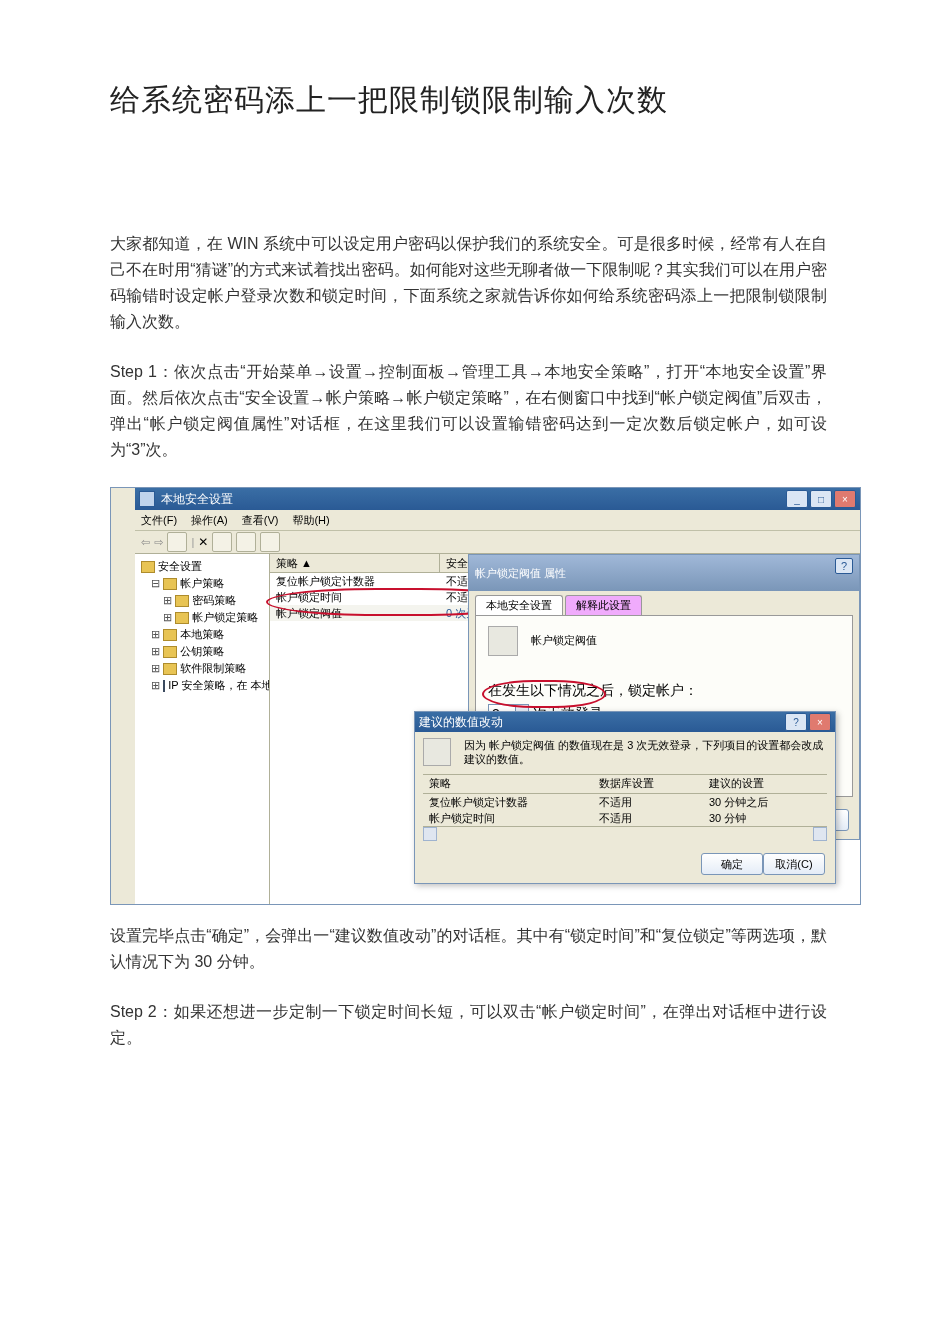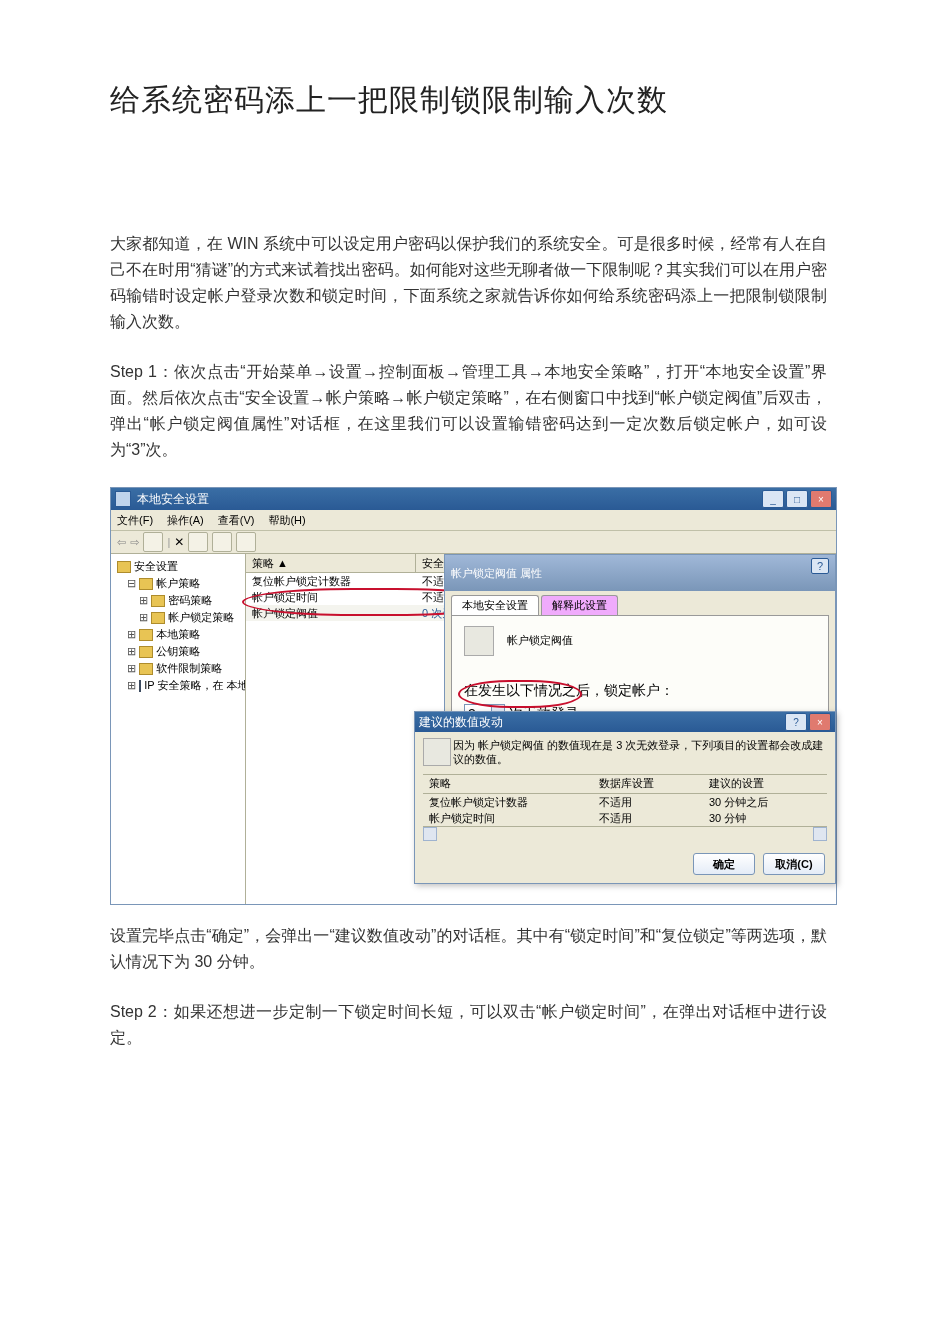--- a/index.html
+++ b/index.html
@@ -1,20 +1,20 @@
 <!DOCTYPE html>
 <html><head>
 <meta charset="utf-8">
 <style>
   html,body{margin:0;padding:0;background:#fff;font-family:"Microsoft YaHei","SimSun",Arial,sans-serif;color:#333;}
   .page{width:945px;min-height:1337px;margin:0 auto;padding:80px 110px 0 110px;box-sizing:border-box;}
   h1{font-size:30px;font-weight:400;color:#222;margin:0 0 110px 0;letter-spacing:1px;}
   p.body{font-size:16px;line-height:26px;color:#333;margin:0 8px 24px 0;text-align:justify;}
   
-  .shot{width:725px;border:1px solid #7a96b8;background:#ece9d8;font-family:"SimSun",Tahoma,sans-serif;font-size:11px;color:#000;margin:6px 0 18px 0;position:relative;filter:blur(0.3px);}
+  .shot{width:725px;border:1px solid #7a96b8;background:#ece9d8;font-family:"SimSun",Tahoma,sans-serif;font-size:11px;color:#000;margin:6px 0 18px 0;position:relative;filter:blur(0.3px);padding-left:24px;}
   .titlebar{height:22px;background:linear-gradient(#3a6ea5,#2a5a95);color:#fff;display:flex;align-items:center;padding:0 4px;font-size:12px;}
   .titlebar .t-icon{width:14px;height:14px;background:#c0d4ec;border:1px solid #2a5a95;margin-right:6px;}
   .titlebar .sp{flex:1;}
   .winbtns{display:flex;gap:2px;}
   .winbtn{width:20px;height:16px;background:#dbe6f4;border:1px solid #2a5a95;border-radius:2px;display:flex;align-items:center;justify-content:center;font-size:10px;color:#2a5a95;}
   .winbtn.close{background:#e07a6f;color:#fff;}
   .menubar{height:20px;background:#ece9d8;border-bottom:1px solid #c0c0a8;display:flex;align-items:center;padding:0 6px;gap:14px;font-size:11px;}
   .toolbar{height:22px;background:#ece9d8;border-bottom:1px solid #b0b098;display:flex;align-items:center;padding:0 6px;gap:4px;}
   .tbtn{width:18px;height:18px;border:1px solid #b0b098;background:#f4f2e6;border-radius:2px;}
   .mainrow{display:flex;height:350px;}
@@ -42,21 +42,21 @@
   .spin::after{content:"";position:absolute;right:0;top:0;width:12px;height:100%;border-left:1px solid #7a96b8;background:linear-gradient(#eef3fa,#cfdcee);}
   .suggest{position:absolute;left:303px;top:208px;width:420px;background:#ece9d8;border:1px solid #7a96b8;box-shadow:2px 2px 6px rgba(0,0,0,.25);margin-top:15px;}
   .suggest .sgb{padding:6px 8px;}
   .sghdr{display:flex;height:18px;background:#ece9d8;border:1px solid #b0b098;border-left:none;border-right:none;}
   .sghdr div,.sgrow div{padding:1px 6px;box-sizing:border-box;white-space:nowrap;}
   .sgrow{display:flex;height:16px;}
   .sgc1{width:170px;} .sgc2{width:110px;} .sgc3{width:120px;}
   .scroll{height:14px;background:#ece9d8;border-top:1px solid #b0b098;position:relative;}
   .scroll::before,.scroll::after{content:"";position:absolute;top:0;width:14px;height:100%;background:#dfe6f0;border:1px solid #9fb3cf;box-sizing:border-box;}
   .scroll::before{left:0;} .scroll::after{right:0;}
-  .dlgbtns{display:flex;justify-content:flex-end;gap:8px;padding:6px 10px 8px 0;font-weight:bold;}
+  .dlgbtns{display:flex;justify-content:flex-end;padding:6px 10px 8px 0;}
   .btn{min-width:60px;height:20px;border:1px solid #7a96b8;background:linear-gradient(#fff,#e4ecf7);border-radius:3px;font-size:11px;display:flex;align-items:center;justify-content:center;}
   .helpq{position:absolute;right:6px;top:3px;width:16px;height:14px;background:#dbe6f4;border:1px solid #2a5a95;border-radius:2px;color:#2a5a95;font-size:11px;text-align:center;line-height:14px;}
 </style>
 </head>
 <body>
 
 <div class="page">
 
   <h1>给系统密码添上一把限制锁限制输入次数</h1>
 
@@ -189,21 +189,21 @@
     <div class="suggest">
       <div class="titlebar" style="height:20px;">
         <span>建议的数值改动</span>
         <span class="sp"></span>
         <div class="winbtns">
           <div class="winbtn">?</div>
           <div class="winbtn close">×</div>
         </div>
       </div>
       <div class="sgb">
-        <div style="display:flex;gap:2px;align-items:flex-start;margin-bottom:8px;">
+        <div style="display:flex;gap:13px;align-items:flex-start;margin-bottom:8px;">
           <span style="width:26px;height:26px;border:1px solid #aaa;background:#e8e8e0;display:inline-block;flex:none;"></span>
           <span style="font-size:11px;line-height:14px;">因为 帐户锁定阀值 的数值现在是 3 次无效登录，下列项目的设置都会改成建议的数值。</span>
         </div>
         <div class="sghdr">
           <div class="sgc1">策略</div>
           <div class="sgc2">数据库设置</div>
           <div class="sgc3">建议的设置</div>
         </div>
         <div class="sgrow">
           <div class="sgc1">复位帐户锁定计数器</div>

